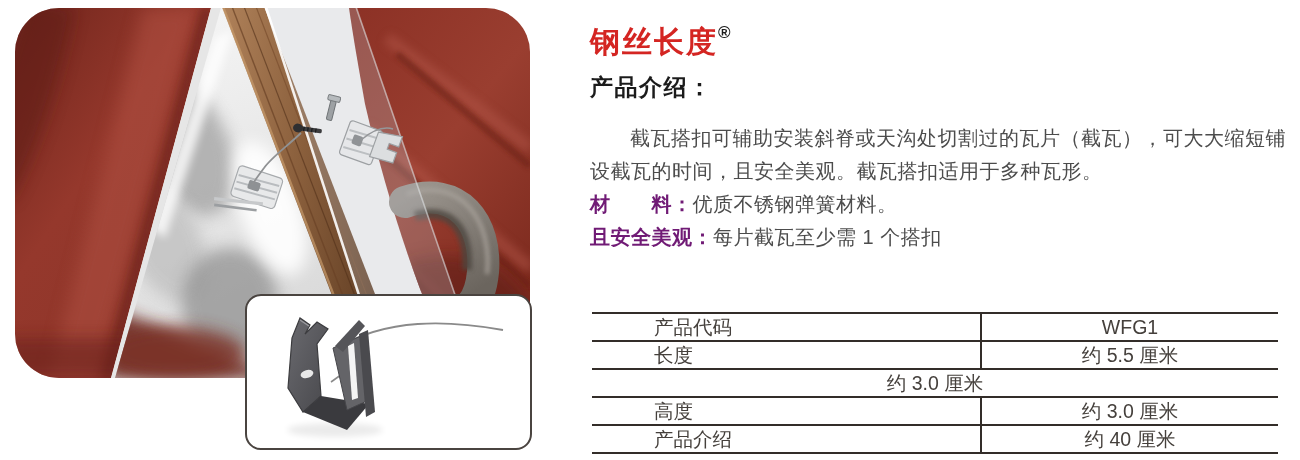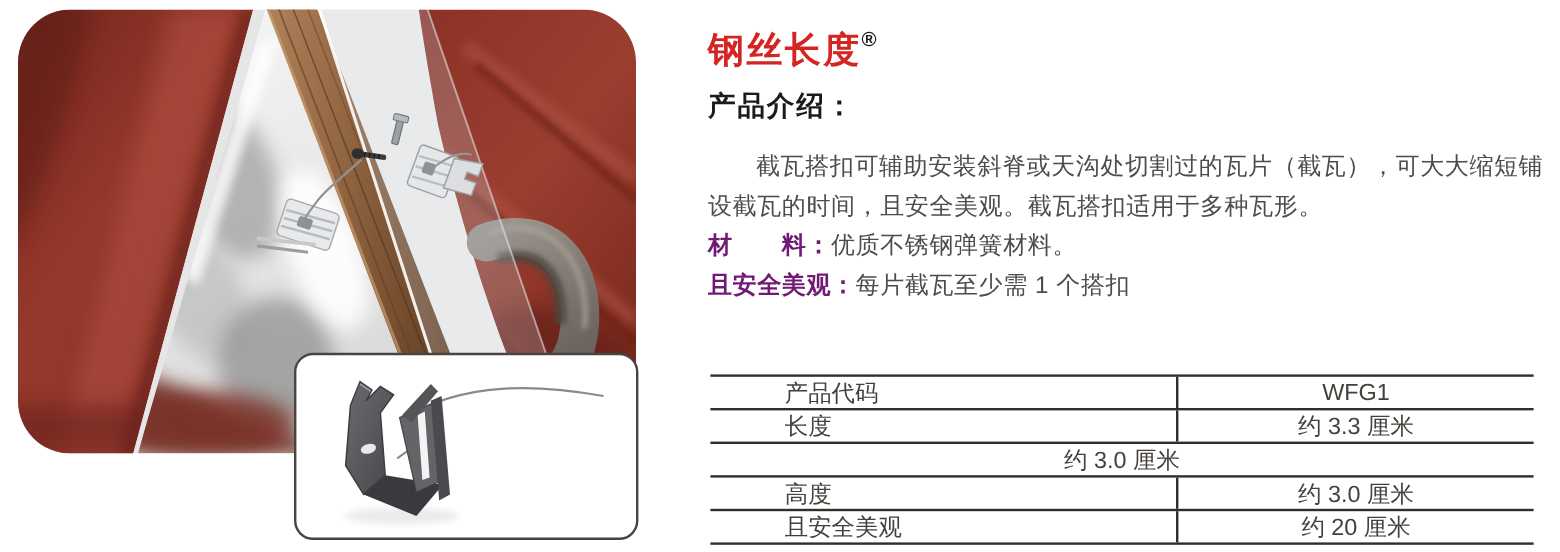--- a/index.html
+++ b/index.html
@@ -218,26 +218,26 @@
   <div class="spec-line"><span class="spec-label">且安全美观：</span><span>每片截瓦至少需 1 个搭扣</span></div>
 </div>
 
 <div class="spec-table">
   <div class="spec-row">
     <div class="cell-label">产品代码</div>
     <div class="cell-value">WFG1</div>
   </div>
   <div class="spec-row">
     <div class="cell-label">长度</div>
-    <div class="cell-value">约 3.3 厘米</div>
+    <div class="cell-value">约 5.5 厘米</div>
   </div>
   <div class="spec-row">
     <div class="cell-value">约 3.0 厘米</div>
   </div>
   <div class="spec-row">
     <div class="cell-label">高度</div>
     <div class="cell-value">约 3.0 厘米</div>
   </div>
   <div class="spec-row">
-    <div class="cell-label">且安全美观</div>
-    <div class="cell-value">约 20 厘米</div>
+    <div class="cell-label">产品介绍</div>
+    <div class="cell-value">约 40 厘米</div>
   </div>
 </div>
 
 </body></html>

